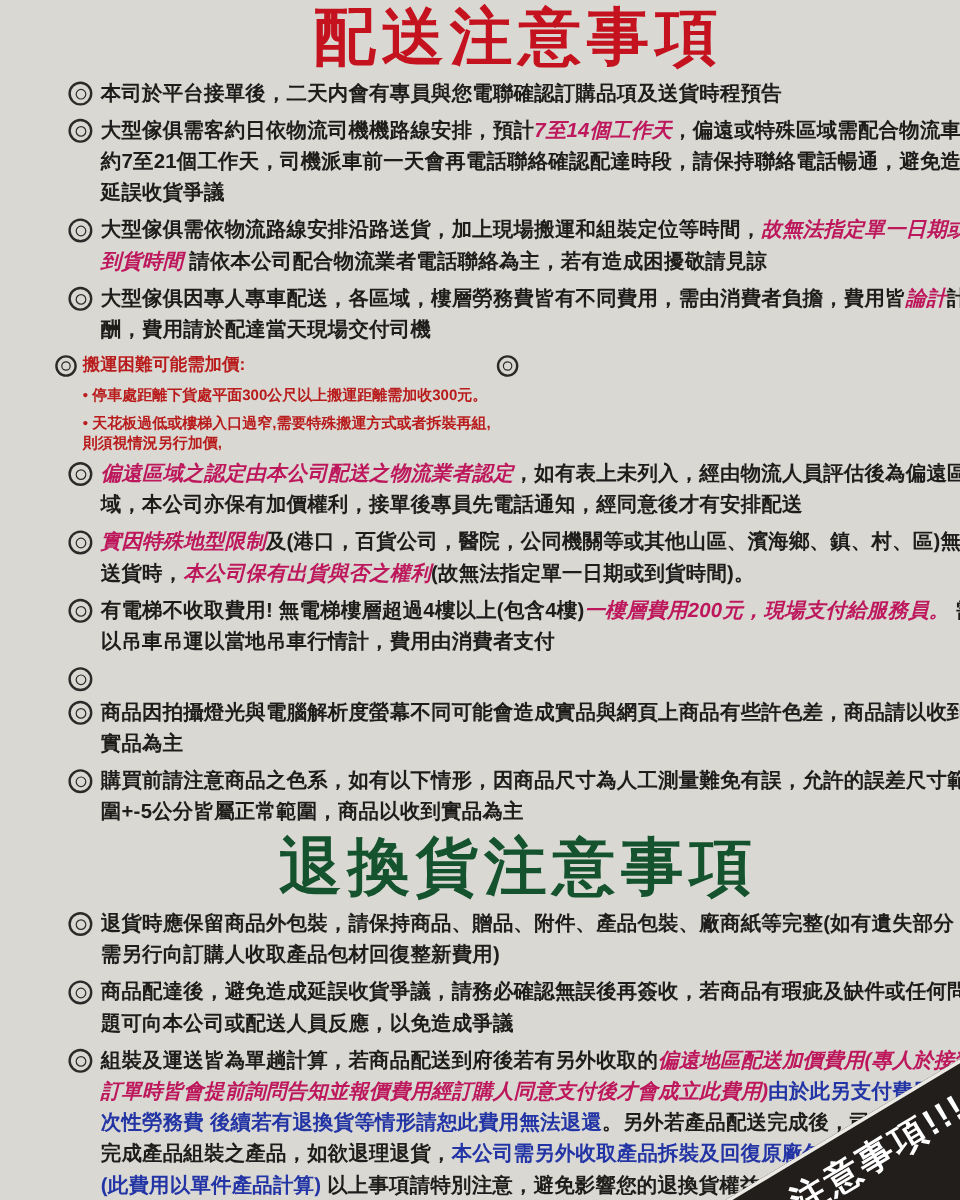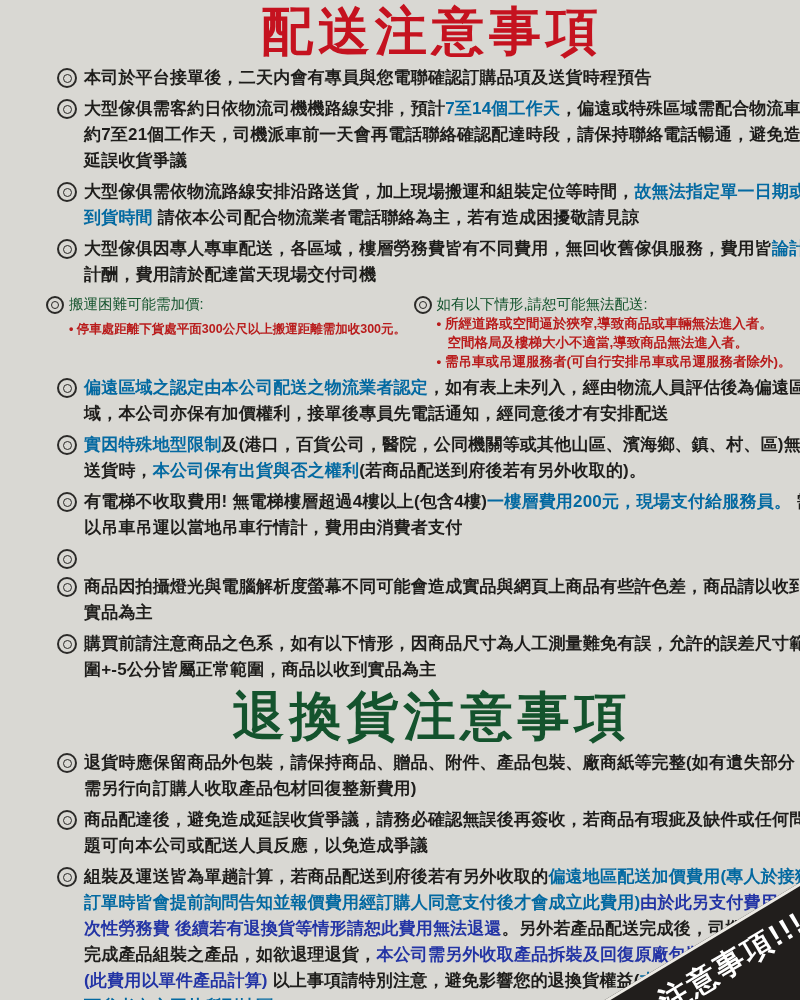--- a/index.html
+++ b/index.html
@@ -29,31 +29,31 @@
     border:2px solid #2b2a28;border-radius:50%;
     display:flex;align-items:center;justify-content:center;
     margin-top:3px;background:transparent;
   }
   .ring::after{content:"";width:7px;height:7px;border:1.5px solid #2b2a28;border-radius:50%;}
   .bullet p{
     margin:0;font-size:17px;line-height:26px;font-weight:bold;
     color:#1e1d1b;letter-spacing:0.2px;
   }
   .seg-black{color:#1e1d1b;}
-  .seg-red{color:#0369a1;}
+  .seg-red{color:#be185d;font-style:italic;}
   .seg-blue{color:#2334a5;}
 
   
   .columns{display:flex;padding:0 4px 0 14px;margin-top:7px;}
   .col{display:flex;align-items:flex-start;gap:5px;}
   .col-left{width:47%;}
   .col-right{width:53%;}
   .col .ring{width:14px;height:14px;margin-top:1px;}
   .col .ring::after{width:6px;height:6px;}
-  .col-head{font-size:14.5px;font-weight:normal;color:#14532d;line-height:18px;}
+  .col-head{font-size:14.5px;font-weight:bold;color:#b91c1c;line-height:18px;}
   .col-line{font-weight:bold;color:#b91c1c;}
   .col-left .col-line{font-size:12.5px;line-height:16px;margin-top:8px;}
   .col-right .col-line{font-size:13.5px;line-height:17px;margin-top:2px;}
   .col-line.no-dot{padding-left:11px;}
 
   
   .banner{
     position:absolute;
     width:340px;height:160px;
     background:#211e1c;
@@ -83,55 +83,48 @@
       <div class="bullet">
         <span class="ring"></span>
         <p><span class="seg-black">大型傢俱需客約日依物流司機機路線安排，預計</span><span class="seg-red">7至14個工作天</span><span class="seg-black">，偏遠或特殊區域需配合物流車趟約7至21個工作天，司機派車前一天會再電話聯絡確認配達時段，請保持聯絡電話暢通，避免造成延誤收貨爭議</span></p>
       </div>
       <div class="bullet">
         <span class="ring"></span>
         <p><span class="seg-black">大型傢俱需依物流路線安排沿路送貨，加上現場搬運和組裝定位等時間，</span><span class="seg-red">故無法指定單一日期或到貨時間</span><span class="seg-black"> 請依本公司配合物流業者電話聯絡為主，若有造成困擾敬請見諒</span></p>
       </div>
       <div class="bullet">
         <span class="ring"></span>
-        <p><span class="seg-black">大型傢俱因專人專車配送，各區域，樓層勞務費皆有不同費用，無回收舊傢俱服務，費用皆</span><span class="seg-red">論計</span><span class="seg-black">計酬，費用請於配達當天現場交付司機</span></p>
+        <p><span class="seg-black">大型傢俱因專人專車配送，各區域，樓層勞務費皆有不同費用，需由消費者負擔，費用皆</span><span class="seg-red">論計</span><span class="seg-black">計酬，費用請於配達當天現場交付司機</span></p>
       </div>
     </div>
 
   <div class="columns">
     <div class="col col-left">
       <span class="ring"></span>
       <div>
         <div class="col-head">搬運困難可能需加價:</div>
         <div id="col-left-lines">
             <div class="col-line">• 停車處距離下貨處平面300公尺以上搬運距離需加收300元。</div>
+            <div class="col-line">• 天花板過低或樓梯入口過窄,需要特殊搬運方式或者拆裝再組,則須視情況另行加價,</div>
           </div>
       </div>
     </div>
     <div class="col col-right">
       <span class="ring"></span>
-      <div>
-        <div class="col-head">如有以下情形,請恕可能無法配送:</div>
-        <div id="col-right-lines">
-            <div class="col-line">• 所經道路或空間逼於狹窄,導致商品或車輛無法進入者。</div>
-            <div class="col-line no-dot">空間格局及樓梯大小不適當,導致商品無法進入者。</div>
-            <div class="col-line">• 需吊車或吊運服務者(可自行安排吊車或吊運服務者除外)。</div>
-          </div>
-      </div>
     </div>
   </div>
 
   <div class="bullets" id="delivery-bottom">
       <div class="bullet">
         <span class="ring"></span>
         <p><span class="seg-red">偏遠區域之認定由本公司配送之物流業者認定</span><span class="seg-black">，如有表上未列入，經由物流人員評估後為偏遠區域，本公司亦保有加價權利，接單後專員先電話通知，經同意後才有安排配送</span></p>
       </div>
       <div class="bullet">
         <span class="ring"></span>
-        <p><span class="seg-red">實因特殊地型限制</span><span class="seg-black">及(港口，百貨公司，醫院，公同機關等或其他山區、濱海鄉、鎮、村、區)無法送貨時，</span><span class="seg-red">本公司保有出貨與否之權利</span><span class="seg-black">(若商品配送到府後若有另外收取的)。</span></p>
+        <p><span class="seg-red">實因特殊地型限制</span><span class="seg-black">及(港口，百貨公司，醫院，公同機關等或其他山區、濱海鄉、鎮、村、區)無法送貨時，</span><span class="seg-red">本公司保有出貨與否之權利</span><span class="seg-black">(故無法指定單一日期或到貨時間)。</span></p>
       </div>
       <div class="bullet">
         <span class="ring"></span>
         <p><span class="seg-black">有電梯不收取費用! 無電梯樓層超過4樓以上(包含4樓)</span><span class="seg-red">一樓層費用200元，現場支付給服務員。</span><span class="seg-black"> 需以吊車吊運以當地吊車行情計，費用由消費者支付</span></p>
       </div>
       <div class="bullet">
         <span class="ring"></span>
       </div>
       <div class="bullet">
         <span class="ring"></span>

